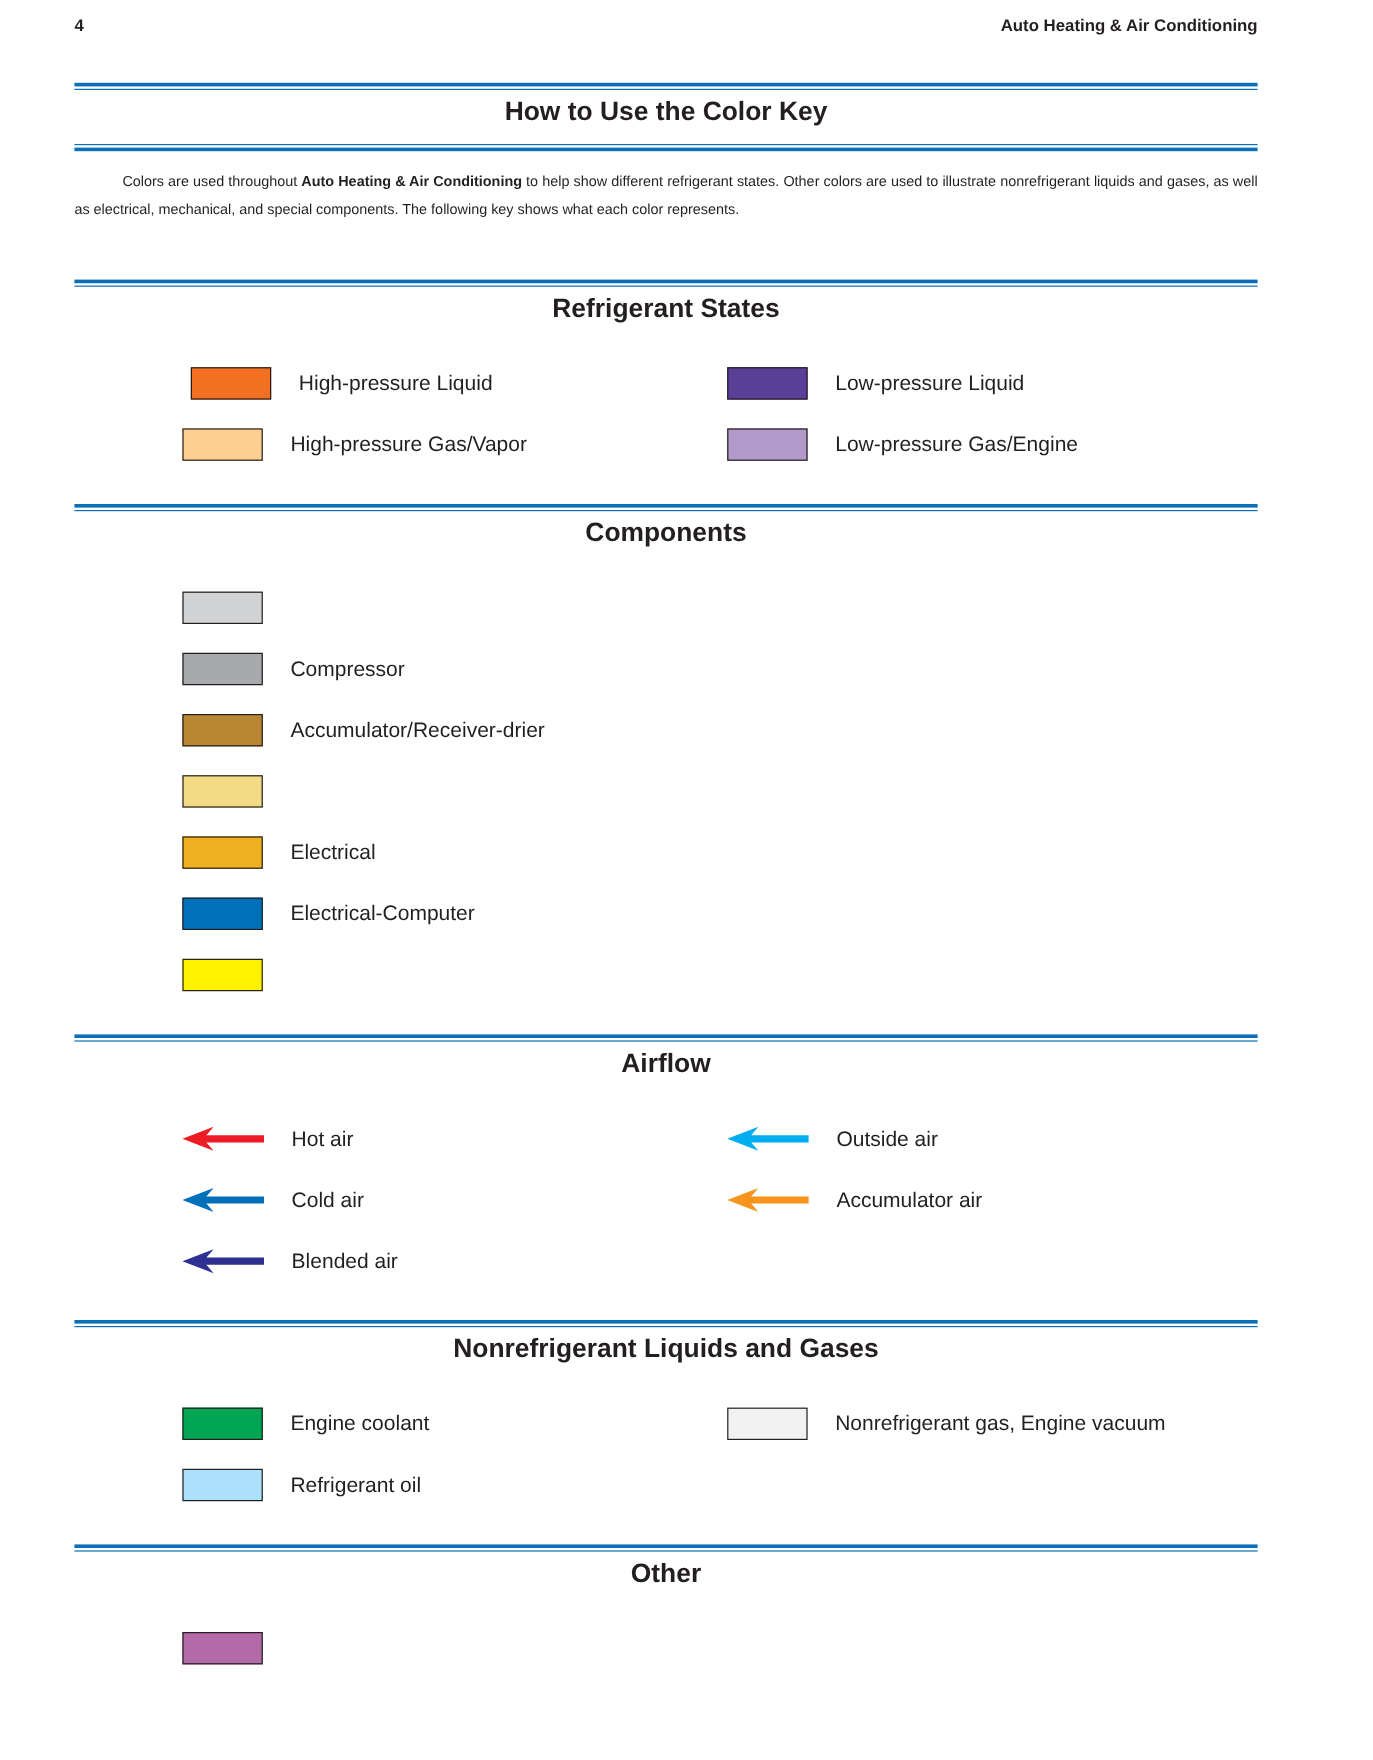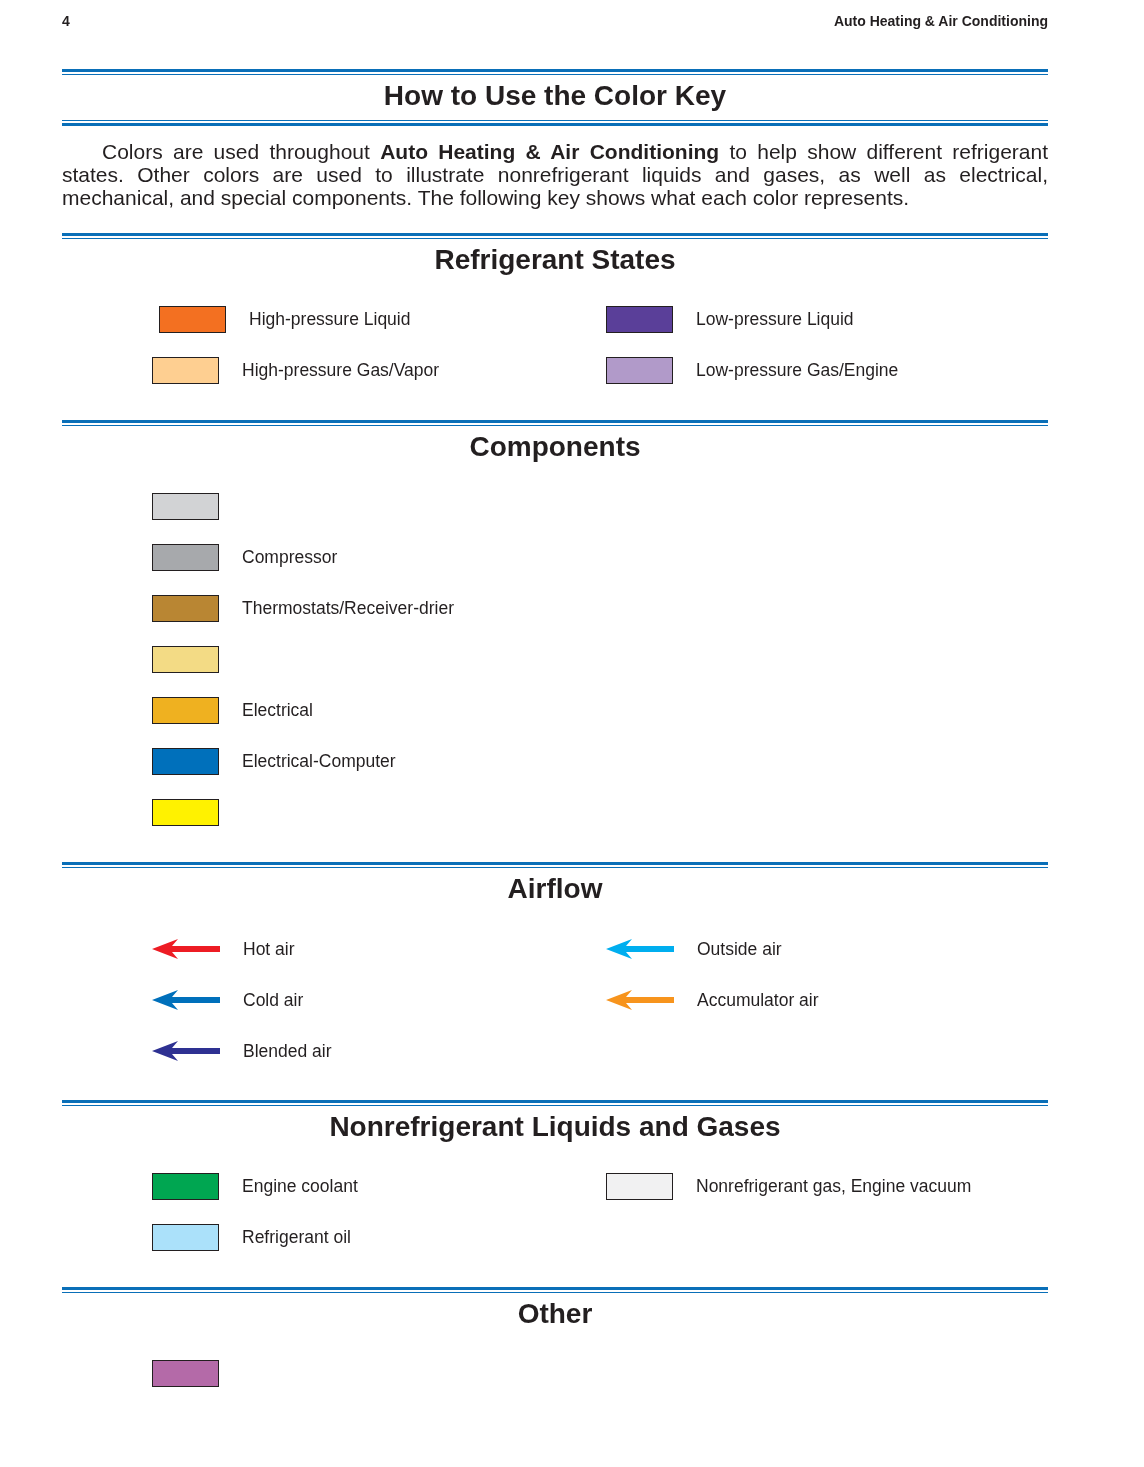--- a/index.html
+++ b/index.html
@@ -4,22 +4,22 @@
   <style>
     html, body { margin: 0; padding: 0; background: #ffffff; }
     body { width: 1144px; height: 1467px; position: relative; font-family: "Liberation Sans", sans-serif; color: #231f20; }
     .page-header { position: absolute; top: 13px; left: 62px; right: 96px; height: 20px; font-size: 14px; font-weight: bold; font-family: "Liberation Sans", sans-serif; }
     .page-num { position: absolute; left: 0; top: 0; }
     .running-title { position: absolute; right: 0; top: 0; }
     .rule { position: absolute; left: 62px; width: 986px; }
     .rule .thick { height: 3px; background: #0a6fb8; }
     .rule .gap { height: 2px; }
     .rule .thin { height: 1px; background: #0a6fb8; }
-    .section-title { position: absolute; left: 62px; width: 986px; text-align: center; font-weight: bold; font-size: 28px; font-family: "Liberation Sans", sans-serif; }
-    .intro { position: absolute; left: 62px; width: 986px; top: 140px; font-size: 21px; line-height: 23px; text-align: justify; font-family: "Liberation Sans", sans-serif; }
+    .section-title { position: absolute; left: 62px; width: 986px; text-align: center; font-weight: bold; font-size: 22px; font-family: "Liberation Sans", sans-serif; }
+    .intro { position: absolute; left: 62px; width: 986px; top: 140px; font-size: 12px; line-height: 23px; text-align: justify; font-family: "Liberation Sans", sans-serif; }
     .intro .indent { display: inline-block; width: 40px; }
     .key-item { position: absolute; height: 30px; display: flex; align-items: center; }
     .swatch { width: 67px; height: 27px; border: 1px solid #231f20; box-sizing: border-box; flex: none; }
     .arrow { width: 68px; height: 22px; flex: none; }
     .label { margin-left: 23px; font-size: 17.5px; white-space: nowrap; font-family: "Liberation Sans", sans-serif; }
   </style>
 </head>
 <body>
 
 <div class="page-header">
@@ -74,21 +74,21 @@
 
 <div class="key-item" style="left:152px;top:491px">
   <div class="swatch" style="background:#d2d3d5"></div>
 </div>
 <div class="key-item" style="left:152px;top:542px">
   <div class="swatch" style="background:#a7a9ac"></div>
   <span class="label">Compressor</span>
 </div>
 <div class="key-item" style="left:152px;top:593px">
   <div class="swatch" style="background:#b98633"></div>
-  <span class="label">Thermostats/Receiver-drier</span>
+  <span class="label">Accumulator/Receiver-drier</span>
 </div>
 <div class="key-item" style="left:152px;top:644px">
   <div class="swatch" style="background:#f3db85"></div>
 </div>
 <div class="key-item" style="left:152px;top:695px">
   <div class="swatch" style="background:#efb120"></div>
   <span class="label">Electrical</span>
 </div>
 <div class="key-item" style="left:152px;top:746px">
   <div class="swatch" style="background:#0070bb"></div>

